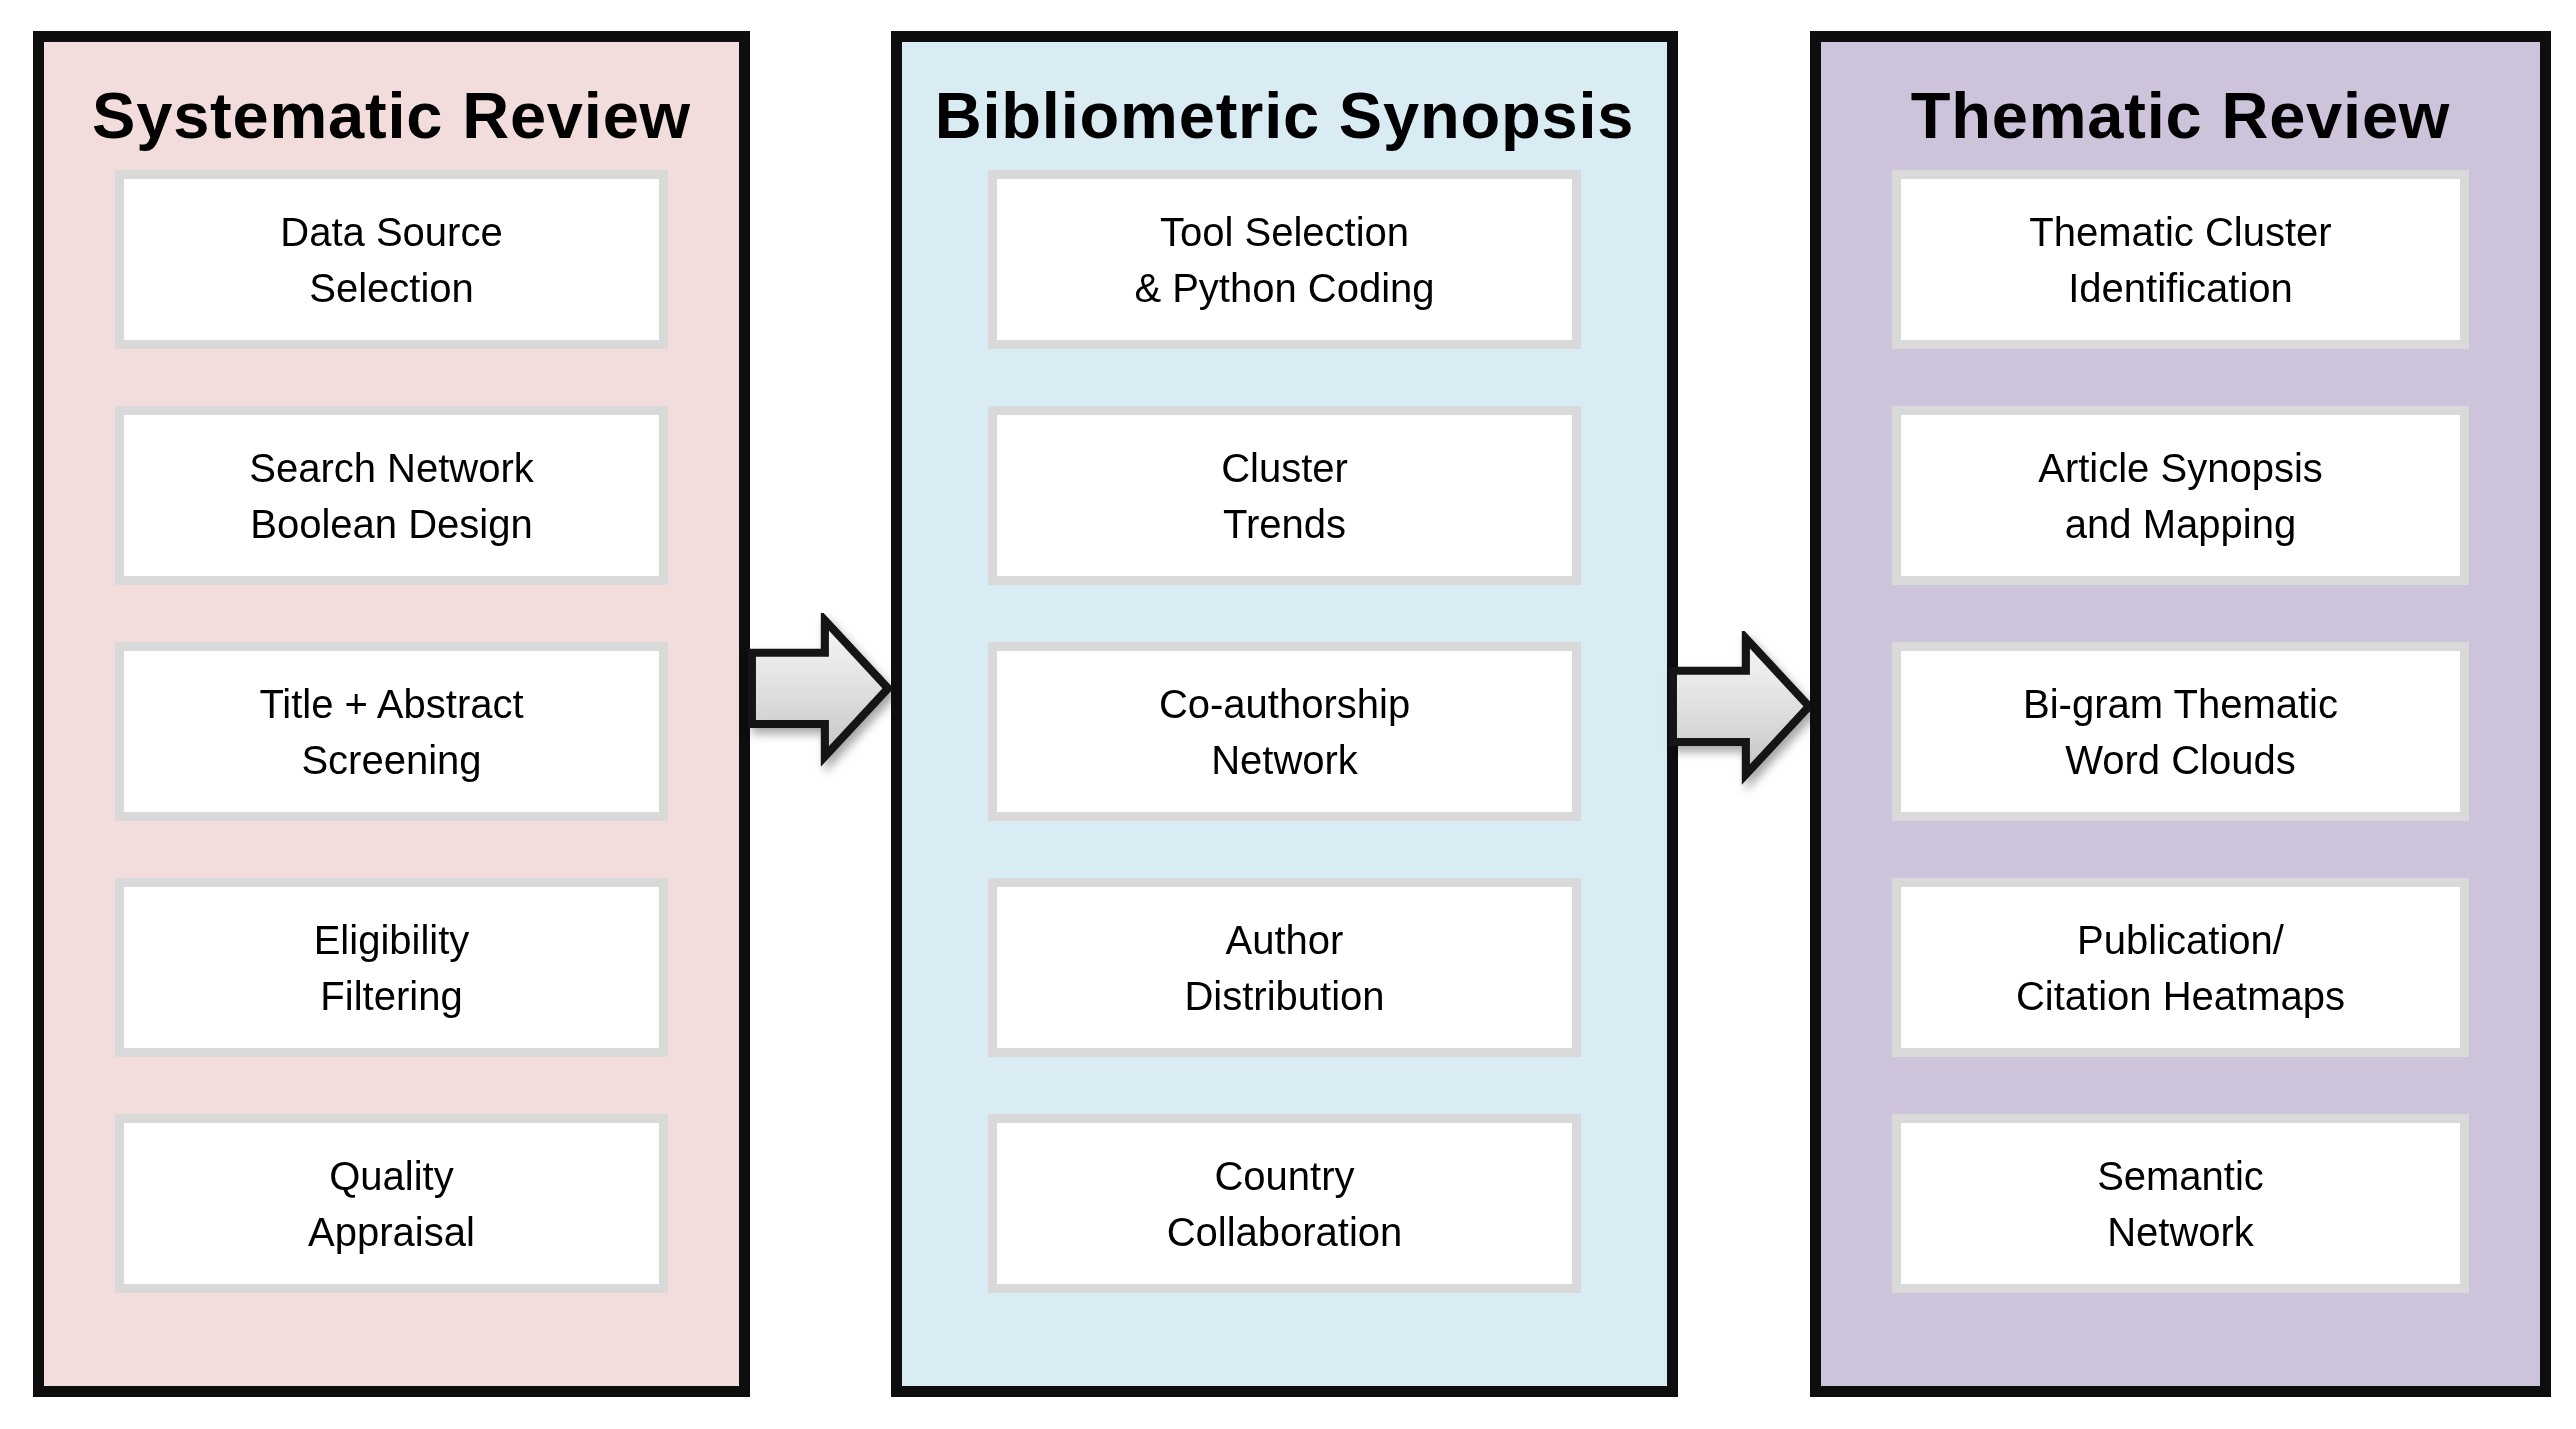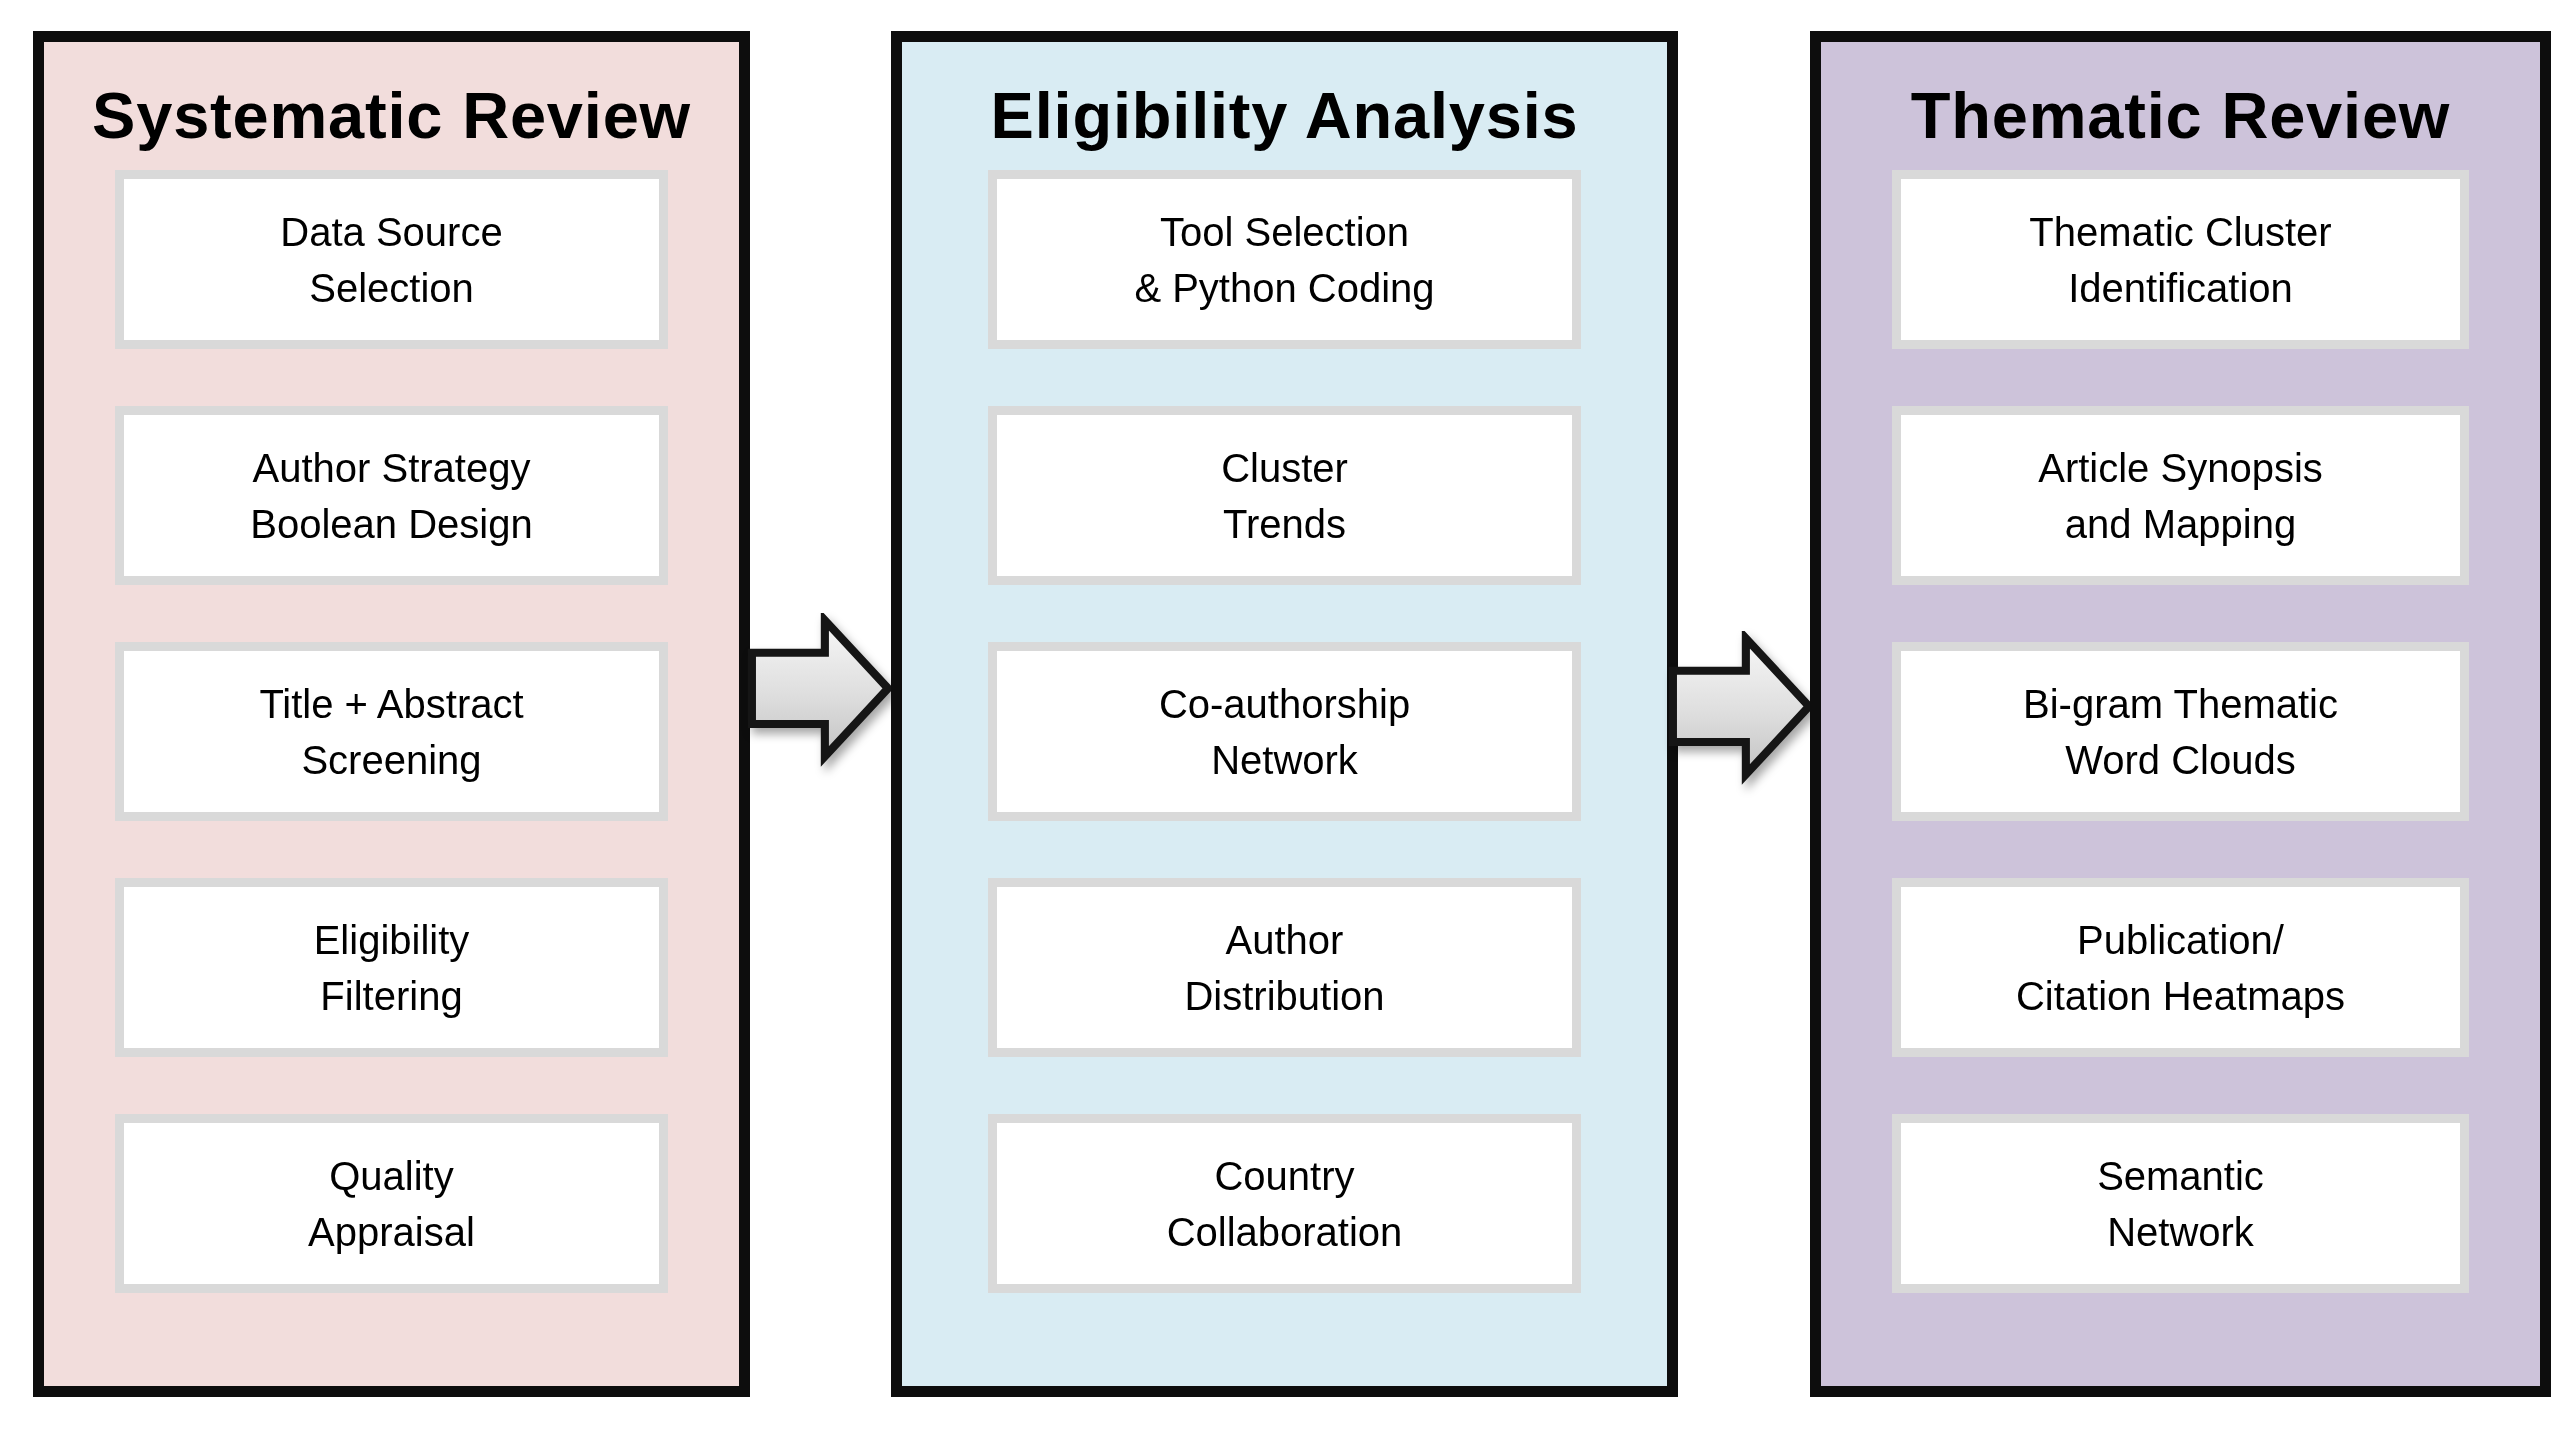--- a/index.html
+++ b/index.html
@@ -76,21 +76,21 @@
 
 <div class="diagram">
 
   <div class="panel panel-1">
     <div class="panel-title">Systematic Review</div>
     <div class="box r0">
       <span class="box-label">Data Source
 Selection</span>
     </div>
     <div class="box r1">
-      <span class="box-label">Author Strategy
+      <span class="box-label">Search Network
 Boolean Design</span>
     </div>
     <div class="box r2">
       <span class="box-label">Title + Abstract
 Screening</span>
     </div>
     <div class="box r3">
       <span class="box-label">Eligibility
 Filtering</span>
     </div>
@@ -105,21 +105,21 @@
       <linearGradient id="arrowGrad1" x1="0" y1="0" x2="0" y2="1">
         <stop offset="0" stop-color="#f7f7f7"></stop>
         <stop offset="0.55" stop-color="#dedede"></stop>
         <stop offset="1" stop-color="#c3c3c3"></stop>
       </linearGradient>
     </defs>
     <polygon points="6,49 96,49 96,9 174,93 96,177 96,137 6,137" fill="url(#arrowGrad1)" stroke="#151515" stroke-width="10" stroke-linejoin="miter"></polygon>
   </svg>
 
   <div class="panel panel-2">
-    <div class="panel-title">Eligibility Analysis</div>
+    <div class="panel-title">Bibliometric Synopsis</div>
     <div class="box r0">
       <span class="box-label">Tool Selection
 &amp; Python Coding</span>
     </div>
     <div class="box r1">
       <span class="box-label">Cluster
 Trends</span>
     </div>
     <div class="box r2">
       <span class="box-label">Co-authorship

